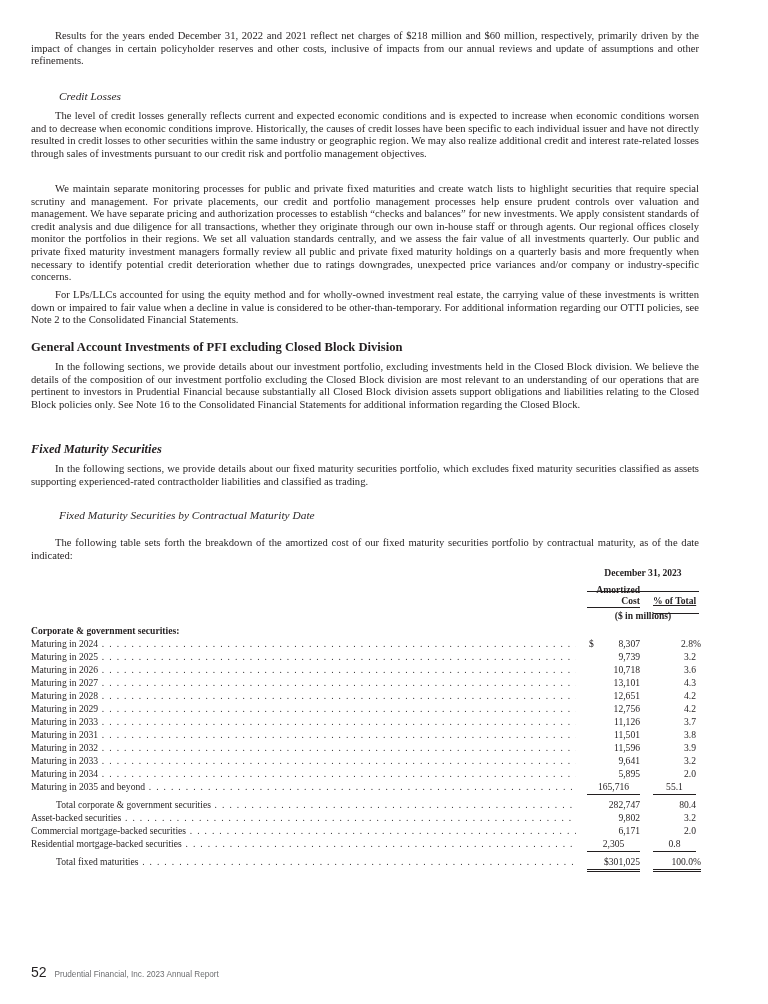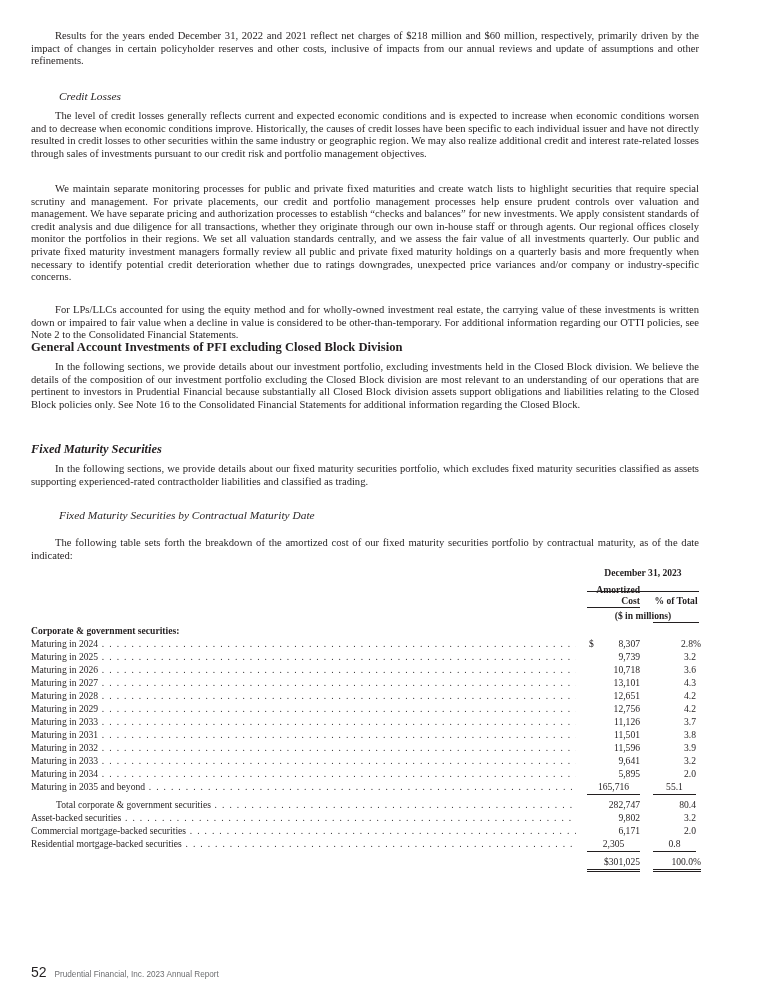--- a/index.html
+++ b/index.html
@@ -9,21 +9,21 @@
   p { margin: 0; text-align: justify; text-indent: 24px; }
   .h-ital { position: absolute; left: 28px; font-style: italic; font-size: 11.4px; }
   .h-bold { position: absolute; left: 0; font-weight: bold; font-size: 12.6px; }
   .h-boldital { position: absolute; left: 0; font-weight: bold; font-style: italic; font-size: 12.4px; }
   .blk { position: absolute; left: 0; width: 668px; }
 
   .tbl { position: absolute; left: 0; top: 567px; width: 668px; font-size: 9.6px; line-height: 12.9px; }
   .colhdr { position: absolute; left: 556px; width: 112px; text-align: center; font-weight: bold; }
   .hdr-date { top: 0; border-bottom: 1.5px solid #231f20; padding-bottom: 11px; }
   .hdr-cost { position: absolute; top: 17px; left: 556px; width: 53px; text-align: right; font-weight: bold; line-height: 11px; border-bottom: 1.2px solid #231f20; padding-bottom: 1px; }
-  .hdr-pct { position: absolute; top: 28px; left: 622px; width: 46px; text-align: center; font-weight: bold; border-bottom: 1.2px solid #231f20; padding-bottom: 14px; }
+  .hdr-pct { position: absolute; top: 28px; left: 622px; width: 46px; text-align: left; font-weight: bold; border-bottom: 1.2px solid #231f20; padding-bottom: 5px; text-decoration: underline; }
   .hdr-units { top: 43px; font-weight: bold; }
   .sect { position: absolute; left: 0; top: 58px; font-weight: bold; }
   .row { position: absolute; left: 0; width: 668px; height: 13px; }
   .lbl { position: absolute; left: 0; width: 545px; overflow: hidden; white-space: nowrap; }
   .lbl.ind { left: 25px; width: 520px; }
   .lbl::after { content: " . . . . . . . . . . . . . . . . . . . . . . . . . . . . . . . . . . . . . . . . . . . . . . . . . . . . . . . . . . . . . . . . . . . . . . . . . . . . . . . . . . . . . . . . . . . . . . . . . . . . . . . . . ."; letter-spacing: 1.3px; }
   .cur { position: absolute; left: 558px; }
   .amt { position: absolute; left: 556px; width: 53px; text-align: right; }
   .pct { position: absolute; left: 622px; width: 43px; text-align: right; }
   .pct.sfx { width: 48px; }
@@ -35,21 +35,21 @@
 </style>
 </head>
 <body>
 
 <div class="page">
   <p class="blk" style="top:30px;">Results for the years ended December 31, 2022 and 2021 reflect net charges of $218 million and $60 million, respectively, primarily driven by the impact of changes in certain policyholder reserves and other costs, inclusive of impacts from our annual reviews and update of assumptions and other refinements.</p>
 
   <div class="h-ital" style="top:90px;">Credit Losses</div>
   <p class="blk" style="top:110px;">The level of credit losses generally reflects current and expected economic conditions and is expected to increase when economic conditions worsen and to decrease when economic conditions improve. Historically, the causes of credit losses have been specific to each individual issuer and have not directly resulted in credit losses to other securities within the same industry or geographic region. We may also realize additional credit and interest rate-related losses through sales of investments pursuant to our credit risk and portfolio management objectives.</p>
   <p class="blk" style="top:183px;">We maintain separate monitoring processes for public and private fixed maturities and create watch lists to highlight securities that require special scrutiny and management. For private placements, our credit and portfolio management processes help ensure prudent controls over valuation and management. We have separate pricing and authorization processes to establish “checks and balances” for new investments. We apply consistent standards of credit analysis and due diligence for all transactions, whether they originate through our own in-house staff or through agents. Our regional offices closely monitor the portfolios in their regions. We set all valuation standards centrally, and we assess the fair value of all investments quarterly. Our public and private fixed maturity investment managers formally review all public and private fixed maturity holdings on a quarterly basis and more frequently when necessary to identify potential credit deterioration whether due to ratings downgrades, unexpected price variances and/or company or industry-specific concerns.</p>
-  <p class="blk" style="top:304px;">For LPs/LLCs accounted for using the equity method and for wholly-owned investment real estate, the carrying value of these investments is written down or impaired to fair value when a decline in value is considered to be other-than-temporary. For additional information regarding our OTTI policies, see Note 2 to the Consolidated Financial Statements.</p>
+  <p class="blk" style="top:289px;">For LPs/LLCs accounted for using the equity method and for wholly-owned investment real estate, the carrying value of these investments is written down or impaired to fair value when a decline in value is considered to be other-than-temporary. For additional information regarding our OTTI policies, see Note 2 to the Consolidated Financial Statements.</p>
 
   <div class="h-bold" style="top:341px;">General Account Investments of PFI excluding Closed Block Division</div>
   <p class="blk" style="top:361px;">In the following sections, we provide details about our investment portfolio, excluding investments held in the Closed Block division. We believe the details of the composition of our investment portfolio excluding the Closed Block division are most relevant to an understanding of our operations that are pertinent to investors in Prudential Financial because substantially all Closed Block division assets support obligations and liabilities relating to the Closed Block policies only. See Note 16 to the Consolidated Financial Statements for additional information regarding the Closed Block.</p>
 
   <div class="h-boldital" style="top:443px;">Fixed Maturity Securities</div>
   <p class="blk" style="top:463px;">In the following sections, we provide details about our fixed maturity securities portfolio, which excludes fixed maturity securities classified as assets supporting experienced-rated contractholder liabilities and classified as trading.</p>
 
   <div class="h-ital" style="top:509px;">Fixed Maturity Securities by Contractual Maturity Date</div>
   <p class="blk" style="top:537px;">The following table sets forth the breakdown of the amortized cost of our fixed maturity securities portfolio by contractual maturity, as of the date indicated:</p>
 
@@ -136,20 +136,21 @@
       <span class="lbl">Commercial mortgage-backed securities</span>
       <span class="amt">6,171</span>
       <span class="pct">2.0</span>
     </div>
     <div class="row" style="top:271px;">
       <span class="lbl">Residential mortgage-backed securities</span>
       <span class="amt ul-s">2,305</span>
       <span class="pct ul-s">0.8</span>
     </div>
     <div class="row" style="top:289px;">
+      <span class="lbl ind">Total fixed maturities</span>
       <span class="amt ul-d">$301,025</span>
       <span class="pct sfx ul-d">100.0%</span>
     </div>
   </div>
 </div>
 
 <div class="footer">
   <span class="pg">52</span>
   <span class="ft">Prudential Financial, Inc. 2023 Annual Report</span>
 </div>

